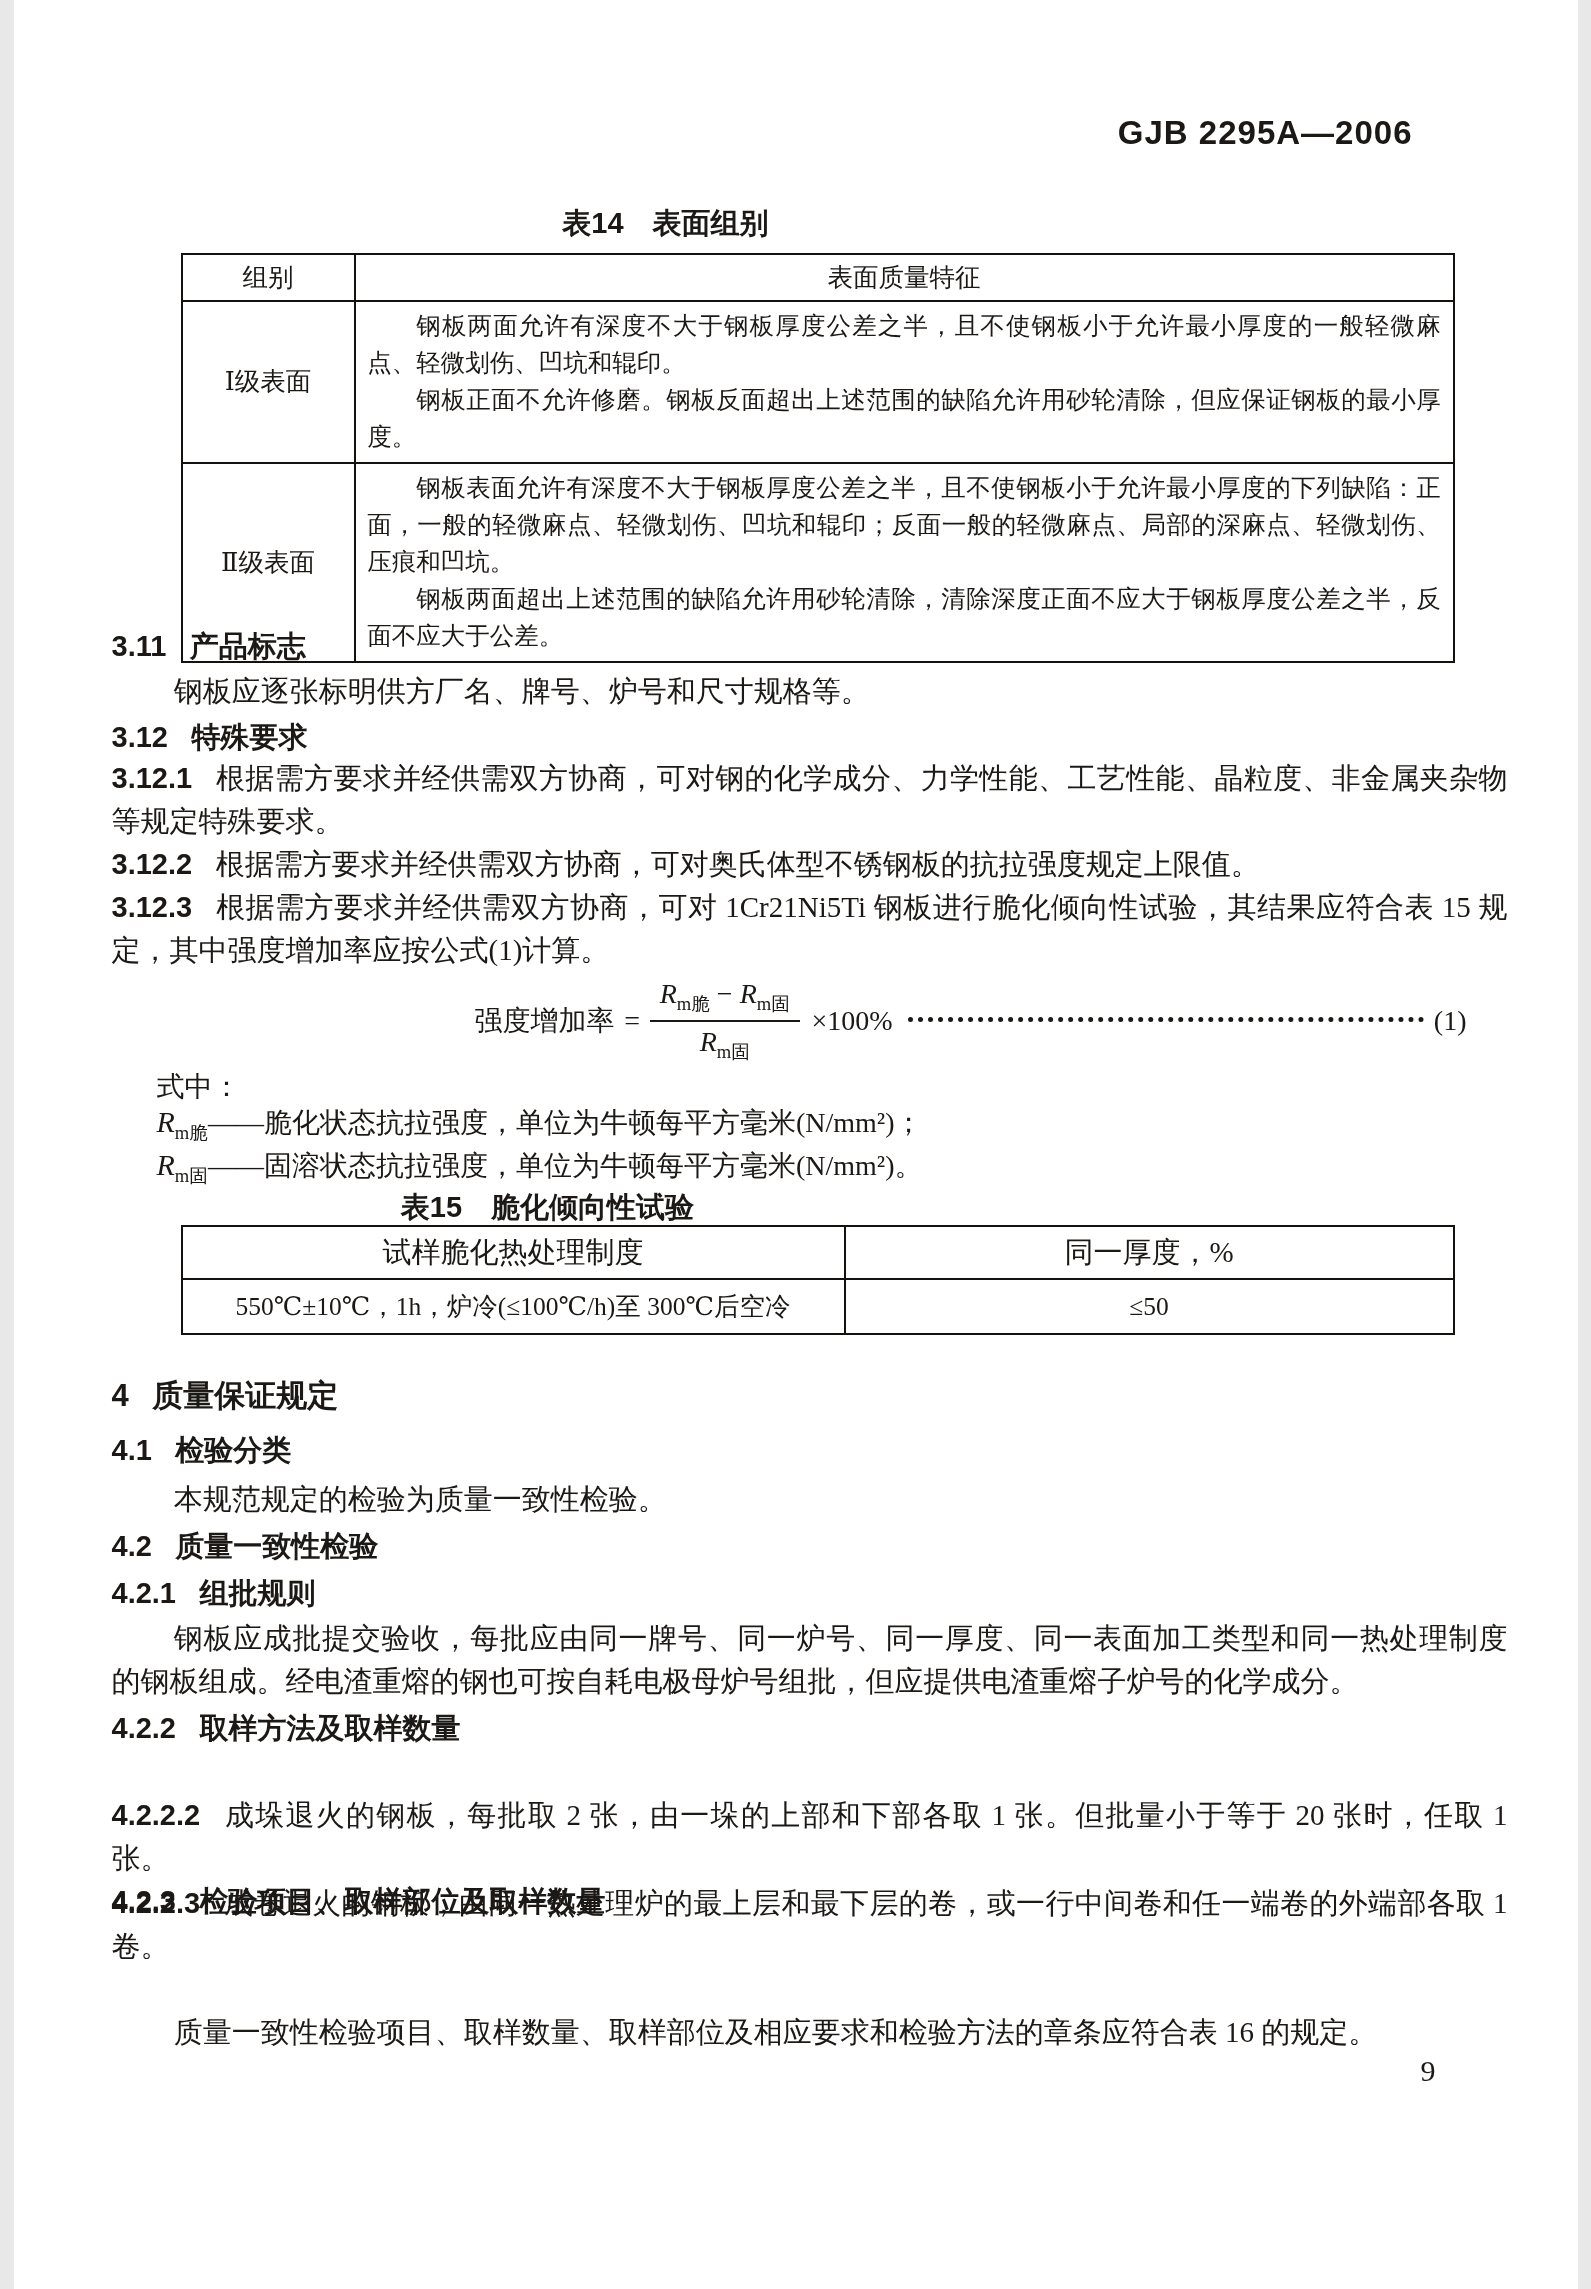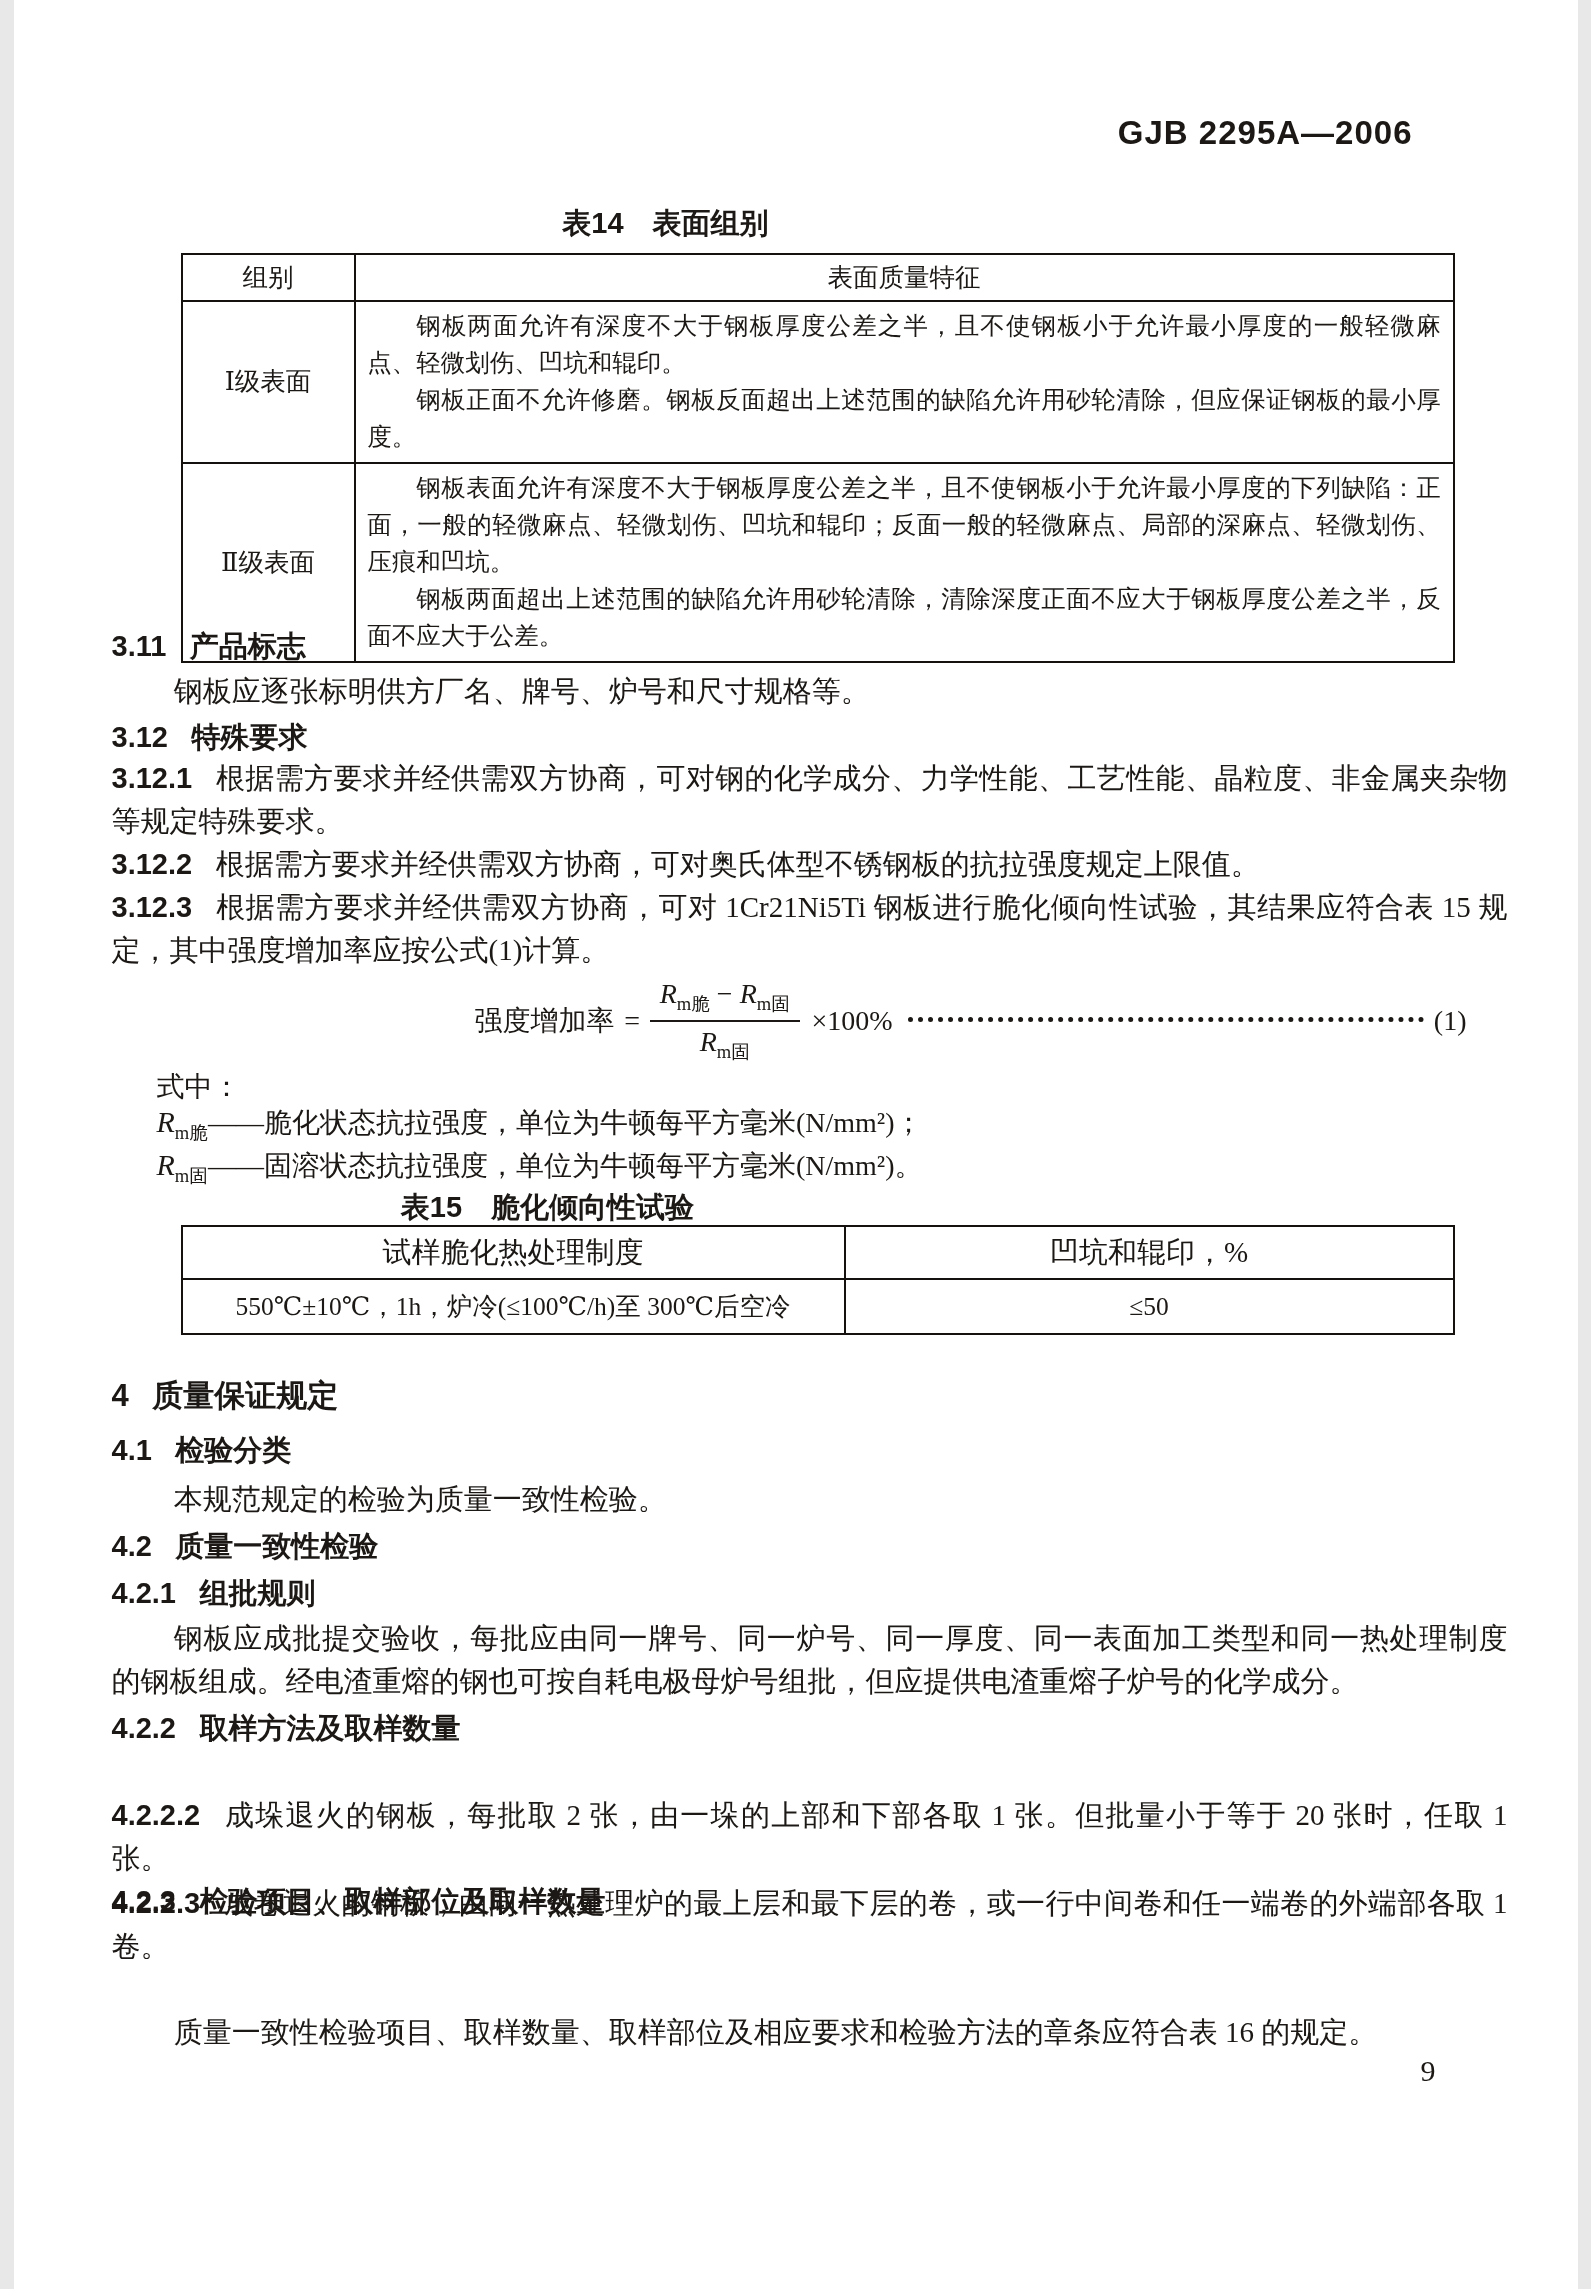--- a/index.html
+++ b/index.html
@@ -154,21 +154,21 @@
   <div class="tbl-cap" id="cap15">表15　脆化倾向性试验</div>
 
   <table class="doc-tbl" id="t15">
     <colgroup>
         <col class="c1">
         <col>
       </colgroup>
     <tbody>
         <tr>
       <th>试样脆化热处理制度</th>
-      <th>凹坑和辊印，%</th>
+      <th>同一厚度，%</th>
     </tr>
     <tr>
       <td>550℃±10℃，1h，炉冷(≤100℃/h)至 300℃后空冷</td>
       <td>≤50</td>
     </tr>
   </tbody>
     </table>
 
   <div class="sec head" style="top:1374px;font-size:31px;">
     <span class="cnum">4</span><span>质量保证规定</span>

